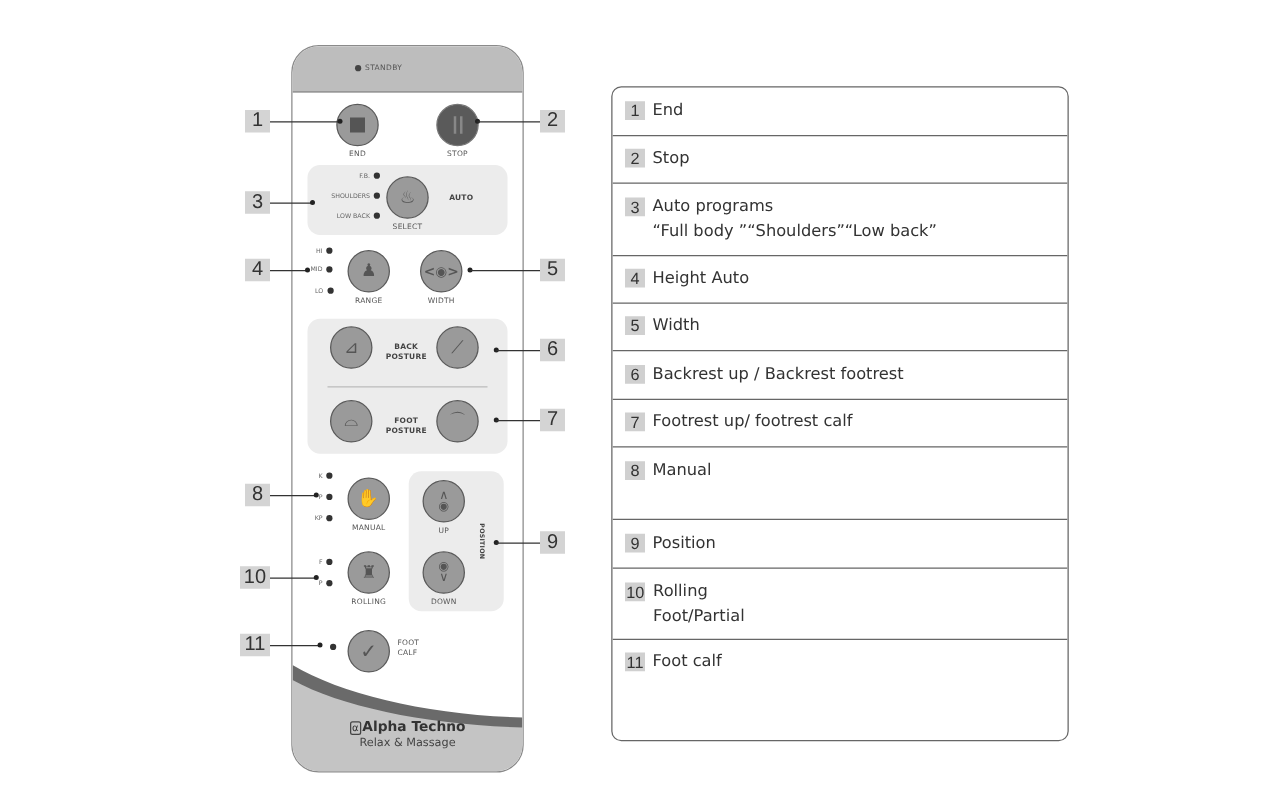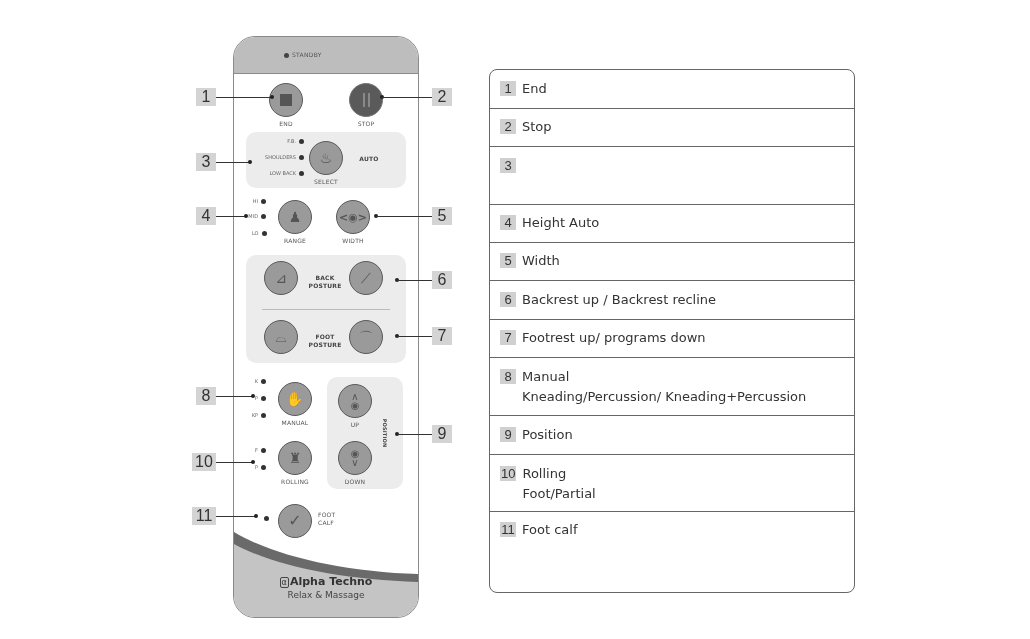--- a/index.html
+++ b/index.html
@@ -206,42 +206,45 @@
   <div class="row" style="height:39px;padding-top:9px;">
     <span class="num">1</span>
     <span class="txt">End</span>
   </div>
   <div class="row" style="height:38px;padding-top:8px;">
     <span class="num">2</span>
     <span class="txt">Stop</span>
   </div>
   <div class="row" style="height:58px;padding-top:9px;">
     <span class="num">3</span>
+    <div class="txt">
+      <div>Auto programs</div>
+      <div>“Full body ”“Shoulders”“Low back”</div>
+    </div>
   </div>
   <div class="row" style="height:38px;padding-top:8px;">
     <span class="num">4</span>
     <span class="txt">Height Auto</span>
   </div>
   <div class="row" style="height:38px;padding-top:8px;">
     <span class="num">5</span>
     <span class="txt">Width</span>
   </div>
   <div class="row" style="height:39px;padding-top:9px;">
     <span class="num">6</span>
-    <span class="txt">Backrest up / Backrest recline</span>
+    <span class="txt">Backrest up / Backrest footrest</span>
   </div>
   <div class="row" style="height:38px;padding-top:8px;">
     <span class="num">7</span>
-    <span class="txt">Footrest up/ programs down</span>
+    <span class="txt">Footrest up/ footrest calf</span>
   </div>
   <div class="row" style="height:58px;padding-top:9px;">
     <span class="num">8</span>
     <div class="txt">
       <div>Manual</div>
-      <div>Kneading/Percussion/ Kneading+Percussion</div>
     </div>
   </div>
   <div class="row" style="height:39px;padding-top:9px;">
     <span class="num">9</span>
     <span class="txt">Position</span>
   </div>
   <div class="row" style="height:57px;padding-top:9px;">
     <span class="num">10</span>
     <div class="txt">
       <div>Rolling</div>

